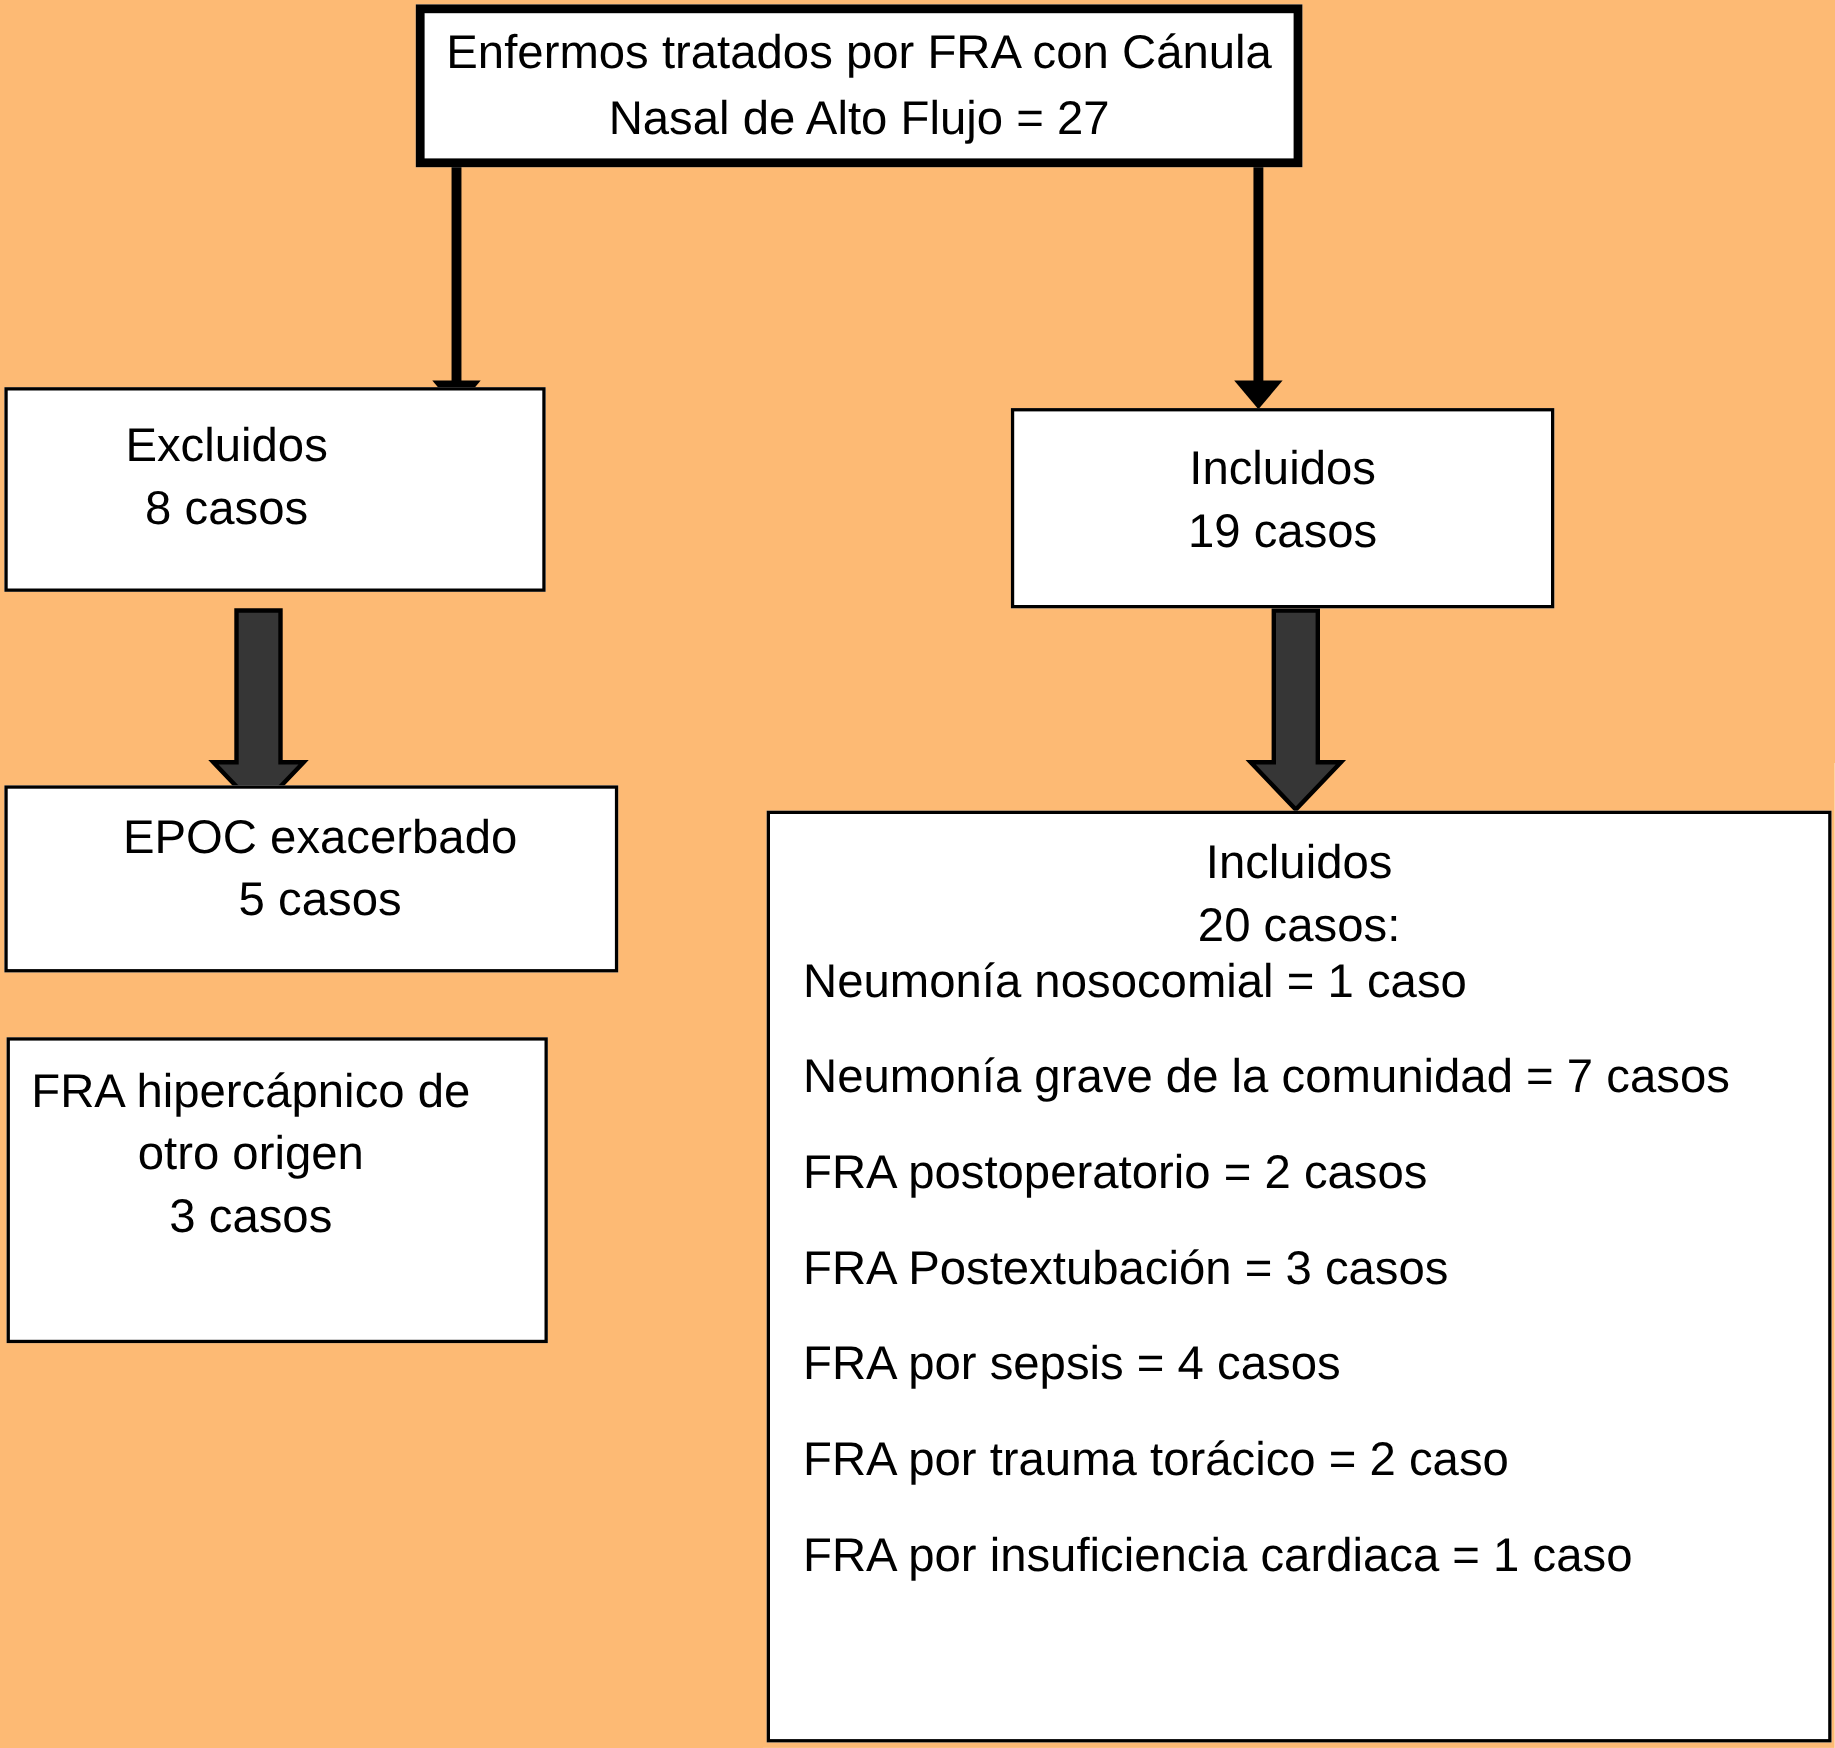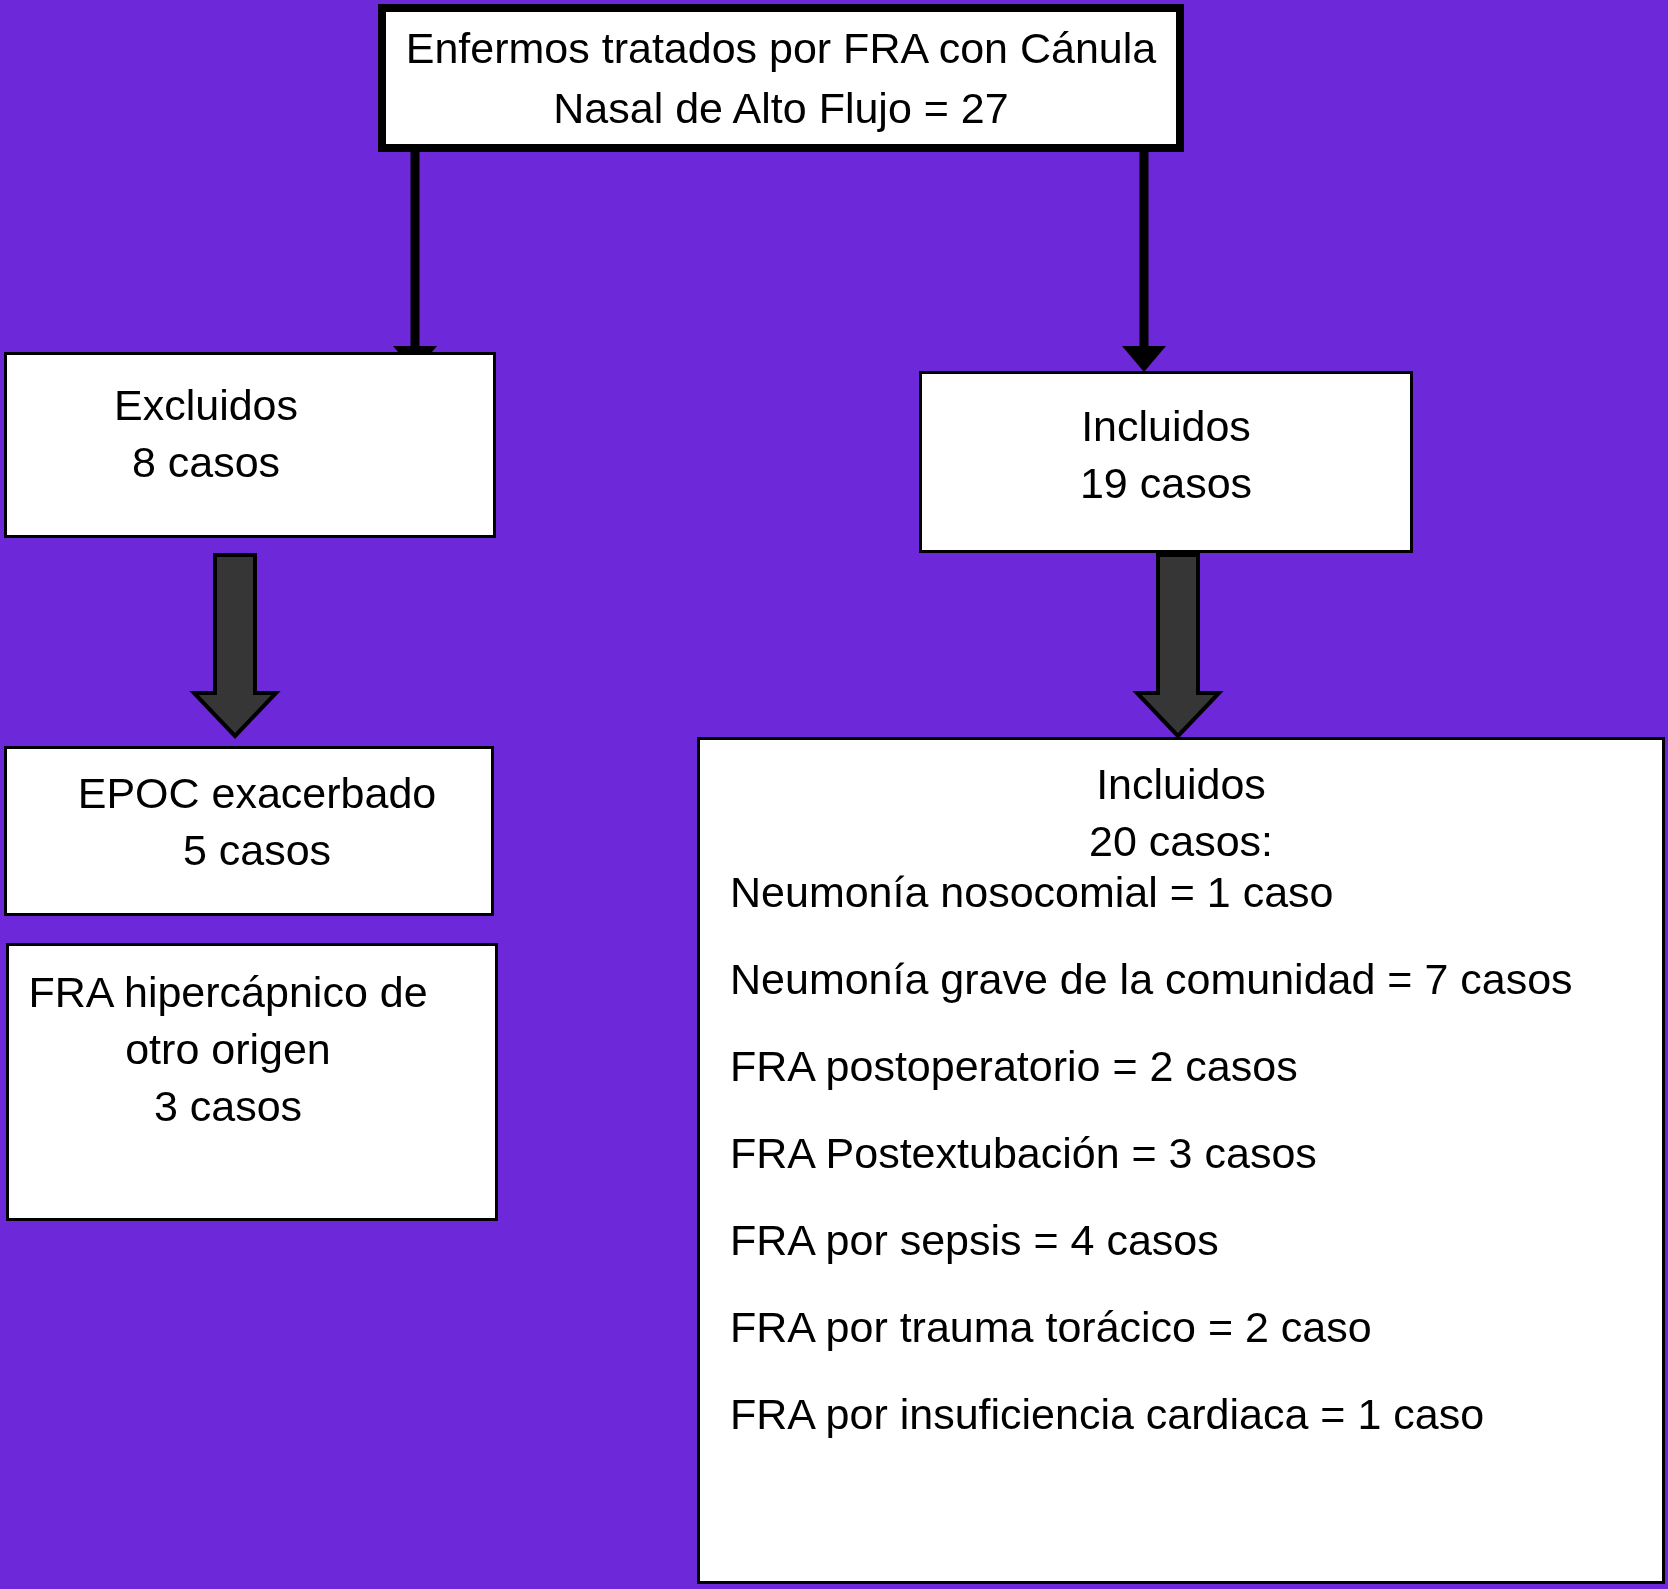--- a/index.html
+++ b/index.html
@@ -1,20 +1,20 @@
 <!DOCTYPE html>
 <html><head>
 <meta charset="utf-8">
 <style>
   html, body { margin: 0; padding: 0; background: #ffffff; }
   .canvas {
     position: relative;
     width: 1668px;
     height: 1589px;
-    background: #6d28d9;
+    background: #fdba74;
     font-family: "Liberation Sans", sans-serif;
     color: #000000;
     overflow: hidden;
   }
   .node {
     position: absolute;
     box-sizing: border-box;
     background: #ffffff;
     border: 3px solid #000000;
     font-size: 43px;
@@ -33,22 +33,22 @@
     width: 492px; height: 186px;
     padding-top: 22px;
     padding-right: 88px;
   }
   .node-included {
     left: 919px; top: 371px;
     width: 494px; height: 182px;
     padding-top: 24px;
   }
   .node-epoc {
-    left: 4px; top: 746px;
-    width: 490px; height: 170px;
+    left: 4px; top: 714px;
+    width: 558px; height: 170px;
     padding-top: 16px;
     padding-left: 16px;
   }
   .node-fra-other {
     left: 6px; top: 943px;
     width: 492px; height: 278px;
     padding-top: 18px;
     padding-right: 48px;
   }
   .node-detail {

